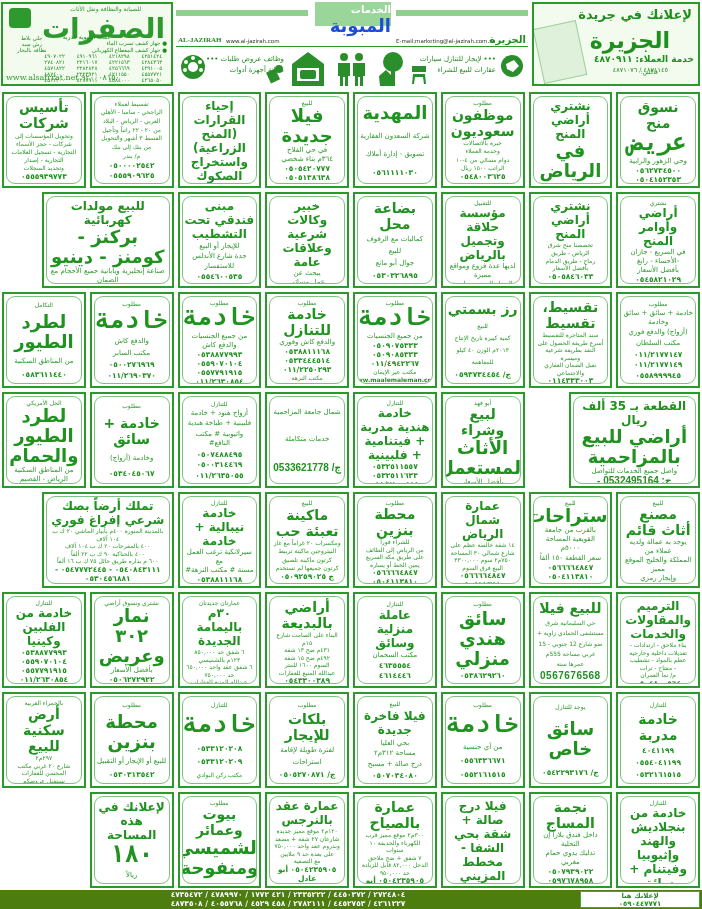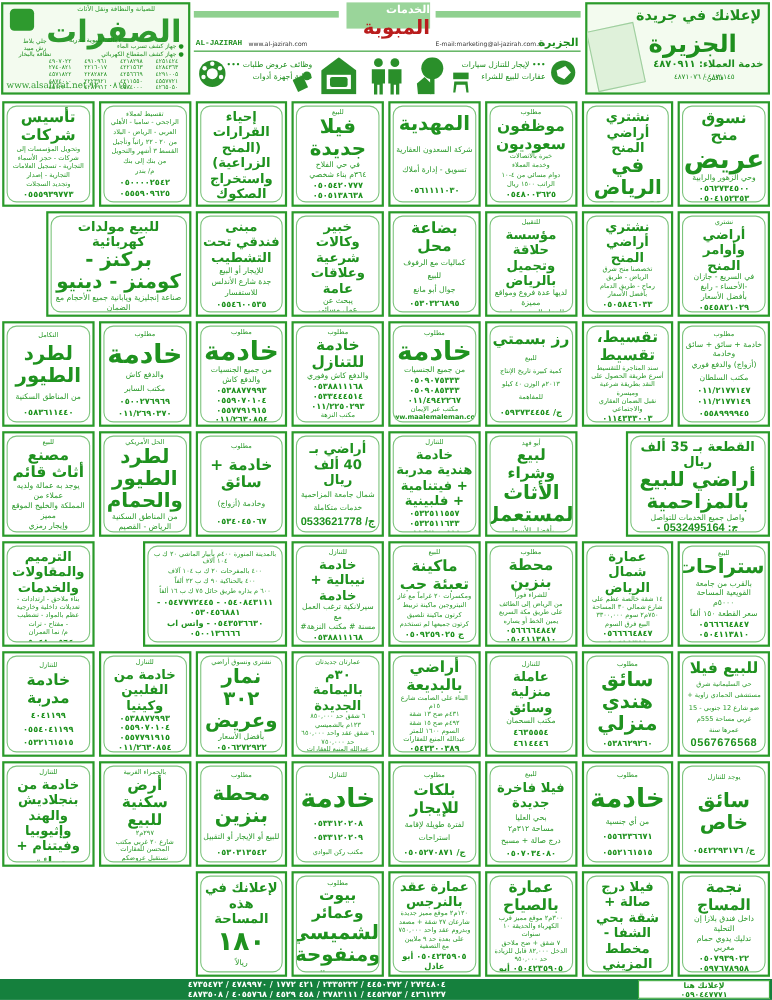--- a/index.html
+++ b/index.html
@@ -20,22 +20,22 @@
   .alsafrat .svc { position: absolute; top: 36px; right: 4px; font-size: 5.5px; line-height: 7px; }
   .alsafrat .svc-left { position: absolute; top: 31px; left: 14px; font-size: 5.5px; line-height: 6px; text-align: center; }
   .alsafrat .phone-grid { position: absolute; top: 49px; left: 3px; right: 3px; display: grid; grid-template-columns: repeat(5, 1fr); font-size: 5.5px; line-height: 6px; text-align: center; }
   .alsafrat .web { position: absolute; bottom: 2px; left: 3px; font-size: 8px; font-family: "DejaVu Serif", serif; direction: ltr; color: #2e9a2e; }
 
   .center .bar { position: absolute; top: 8px; height: 6px; background: #8fd08f; }
   .center .bar.l { left: 0; width: 132px; }
   .center .bar.r { right: 0; width: 132px; }
   .center .title-box { position: absolute; top: 0; left: 139px; width: 76px; height: 24px; background: #9ad59a; text-align: center; color: #fff; padding-left: 36px; }
   .center .title1 { font-size: 10px; font-weight: bold; padding-top: 2px; }
-  .center .title2 { font-size: 18px; font-weight: bold; color: #b91c1c; }
-  .center .aj-latin { position: absolute; top: 34px; left: 2px; font-size: 7px; font-family: Liberation Mono, monospace; font-weight: bold; direction: ltr; text-align: center; }
+  .center .title2 { font-size: 18px; font-weight: bold; color: #1d4ed8; }
+  .center .aj-latin { position: absolute; top: 34px; left: 2px; font-size: 7px; font-family: Liberation Serif, serif; font-weight: bold; direction: ltr; text-align: center; }
   .center .site { position: absolute; top: 36px; left: 50px; font-size: 5.5px; direction: ltr; color: #333; }
   .center .email { position: absolute; top: 36px; left: 220px; font-size: 5.5px; direction: ltr; color: #333; }
   .center .aj-ar { position: absolute; top: 32px; right: 2px; font-size: 10px; font-weight: bold; }
   .center .rule { position: absolute; top: 44px; left: 0; right: 0; height: 1px; background: #2a9a2a; }
   .center .svc-r { position: absolute; top: 52px; right: 32px; font-size: 7px; line-height: 11px; text-align: right; }
   .center .svc-l { position: absolute; top: 52px; left: 30px; font-size: 7px; line-height: 11px; text-align: right; }
   .ico { position: absolute; fill: #2a8f2a; }
 
   .jazirah-ad .t1 { position: absolute; top: 3px; right: 6px; font-size: 13px; font-weight: bold; }
   .jazirah-ad .t2 { position: absolute; top: 24px; right: 28px; font-size: 22px; font-weight: bold; }
@@ -47,30 +47,30 @@
   
   .grid { position: absolute; top: 92px; left: 2px; width: 698px; height: 796px; display: grid;
           grid-template-columns: repeat(8, 1fr); grid-template-rows: repeat(8, 1fr); gap: 4px; direction: rtl; }
   .ad { border: 2px solid #2a9a2a; padding: 2px; background: #fff; position: relative; overflow: hidden; }
   .ad-inner { width: 100%; height: 100%; border: 1px solid #7cc47c; border-radius: 9px; display: flex; flex-direction: column;
               align-items: center; justify-content: space-around; text-align: center; padding: 2px 2px; overflow: hidden; }
   .ad.span2 { grid-column: span 2; margin-left: 40px; }
   .kicker { font-size: 6px; color: #2a9a2a; line-height: 7px; }
   .head { font-size: 12px; font-weight: bold; color: #1f921f; line-height: 14px; }
   .head.xl { font-size: 18px; line-height: 20px; }
-  .head.xxl { font-size: 24px; line-height: 26px; }
+  .head.xxl { font-size: 24px; line-height: 26px; font-family: Liberation Mono, monospace; }
   .head.lg { font-size: 14px; line-height: 16px; }
   .body { font-size: 7px; color: #2a9a2a; line-height: 9px; }
   .body.sm { font-size: 6px; line-height: 7.5px; }
   .phone { font-size: 7.5px; color: #1f921f; line-height: 9px; letter-spacing: 0.5px; font-weight: bold; }
   .phone.ltr { direction: ltr; font-family: "Liberation Sans", sans-serif; font-size: 10px; }
   .web-url { font-size: 6px; direction: ltr; color: #1f921f; font-weight: bold; }
 
   
-  .footer { position: absolute; top: 890px; left: 0; width: 702px; height: 19px; background: #15803d; color: #fff; }
+  .footer { position: absolute; top: 890px; left: 0; width: 702px; height: 19px; background: #4d7c0f; color: #fff; }
   .footer .nums { position: absolute; left: 2px; top: 0; width: 572px; font-size: 7.5px; line-height: 9px; text-align: center; font-weight: bold; letter-spacing: 1px; }
   .footer .cta { position: absolute; right: 2px; top: 1px; width: 120px; height: 17px; background: #fff; color: #1f921f; text-align: center; border: 1px solid #3daa3d; }
   .footer .cta .l1 { font-size: 7px; line-height: 8px; font-weight: bold; }
   .footer .cta .l2 { font-size: 7px; line-height: 8px; font-weight: bold; }
 </style>
 </head>
 <body>
 
 <div class="header">
 
@@ -427,24 +427,34 @@
       <div class="ad-inner">
         <div class="kicker">للتنازل</div>
         <div class="head">خادمة هندية مدربة + فيتنامية + فلبينية</div>
         <div class="phone">٠٥٣٢٥١١٥٥٧</div>
         <div class="phone">٠٥٣٢٥١١٦٣٣</div>
         <div class="phone">٠١١/٢١٠٠٨١١</div>
       </div>
     </div>
     <div class="ad">
       <div class="ad-inner">
-        <div class="head">أراضي بـ 40 ألف ريال</div>
         <div class="body">شمال جامعة المزاحمية</div>
         <div class="body">خدمات متكاملة</div>
         <div class="phone ltr">0533621778 /ج</div>
+      </div>
+    </div>
+    <div class="ad">
+      <div class="ad-inner">
+        <div class="kicker">للتنازل</div>
+        <div class="body">أزواج هنود + خادمة</div>
+        <div class="body">فلبينية + طباخة هندية</div>
+        <div class="body">واثيوبية # مكتب النافع#</div>
+        <div class="phone">٠٥٠٧٤٨٨٤٩٥</div>
+        <div class="phone">٠٥٠٠٣١٤٤٦٩</div>
+        <div class="phone">٠١١/٢٦٣٥٠٥٥</div>
       </div>
     </div>
     <div class="ad">
       <div class="ad-inner">
         <div class="kicker">مطلوب</div>
         <div class="head lg">خادمة + سائق</div>
         <div class="body">وخادمة (أزواج)</div>
         <div class="phone">٠٥٣٤٠٤٥٠٦٧</div>
       </div>
     </div>
@@ -515,20 +525,21 @@
       <div class="ad-inner">
         <div class="kicker">للتنازل</div>
         <div class="head">خادمة نيبالية + خادمة</div>
         <div class="body">سيرلانكية ترغب العمل مع</div>
         <div class="body">مسنة # مكتب النزهة#</div>
         <div class="phone">٠٥٣٨٨١١١٦٨</div>
       </div>
     </div>
     <div class="ad span2">
       <div class="ad-inner">
+        <div class="head">تملك أرضاً بصك شرعي إفراغ فوري</div>
         <div class="body sm">بالمدينة المنورة ٤٠٠م بأبيار الماشي ٢٠ ك ب ١٠٤ آلاف</div>
         <div class="body sm">٤٠٠ بالمفرحات ٢٠ ك ب ١٠٤ آلاف</div>
         <div class="body sm">٤٠٠ بالحناكية ٩٠ ك ب ٢٢ ألفاً</div>
         <div class="body sm">٦٠٠ م بذاره طريق حائل ٧٥ ك ب ١٦ ألفاً</div>
         <div class="phone">٠٥٤٠٨٤٣١١١ - ٠٥٤٧٧٧٢٤٤٥ - ٠٥٣٠٤٥٦٨٨١</div>
         <div class="phone">٠٥٤٣٥٣٦٦٣٠ - واتس اب ٠٥٠٠١٣٦٦٦٦</div>
       </div>
     </div>
     <div class="ad">
       <div class="ad-inner">

